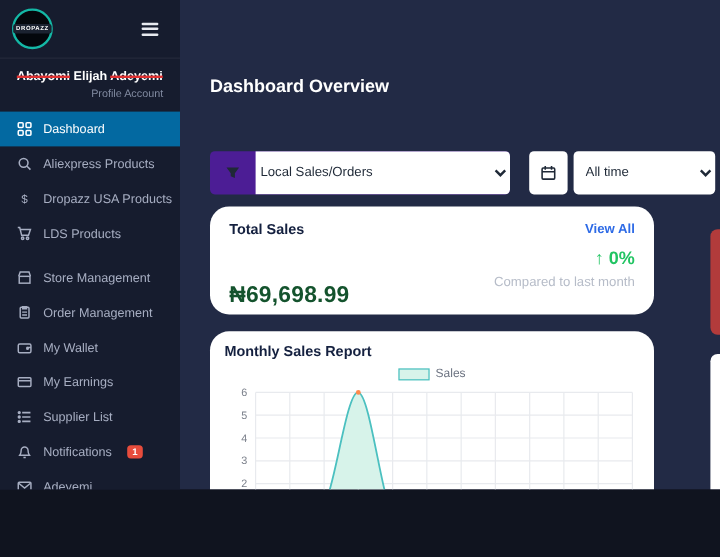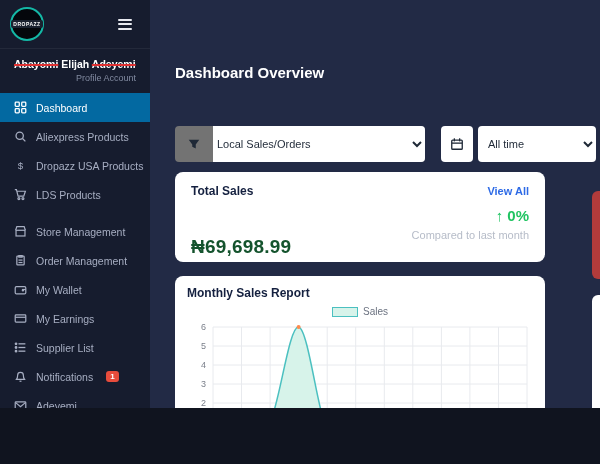--- a/index.html
+++ b/index.html
@@ -22,29 +22,29 @@
   .nav-item svg { flex:0 0 auto; }
   .nav-item.active { background:#0369a1; color:#fff; }
   .nav-item.gap-above { margin-top:8px; }
   .nav-item.section { font-weight:bold; color:#fff; font-size:11.5px; }
   .badge { background:#e74c3c; color:#fff; font-size:8px; font-weight:bold; padding:1px 4px; border-radius:3px; margin-left:4px; }
 
   
   .main { position:absolute; left:150px; top:0; right:0; bottom:0; padding:64px 0 0 25px; }
   .page-title { font-size:15px; font-weight:bold; color:#fff; }
   .filters { display:flex; gap:16px; margin-top:45px; }
-  .filter-left { display:flex; align-items:center; width:250px; height:36px; background:#737373; border-radius:4px; overflow:hidden; }
+  .filter-left { display:flex; align-items:center; width:250px; height:36px; background:#4c1d95; border-radius:4px; overflow:hidden; }
   .funnel-box { width:38px; display:flex; align-items:center; justify-content:center; }
   select { border:none; outline:none; background:#fff; font-size:11px; color:#1f2937; font-family:inherit; cursor:pointer; }
   .filter-left select { flex:1; height:100%; padding-right:8px; }
   .filter-right { display:flex; gap:5px; height:36px; }
   .cal-box { width:32px; height:36px; background:#fff; border-radius:4px; display:flex; align-items:center; justify-content:center; cursor:pointer; }
   .filter-right select { width:118px; height:36px; border-radius:4px; padding:0 2px 0 6px; }
 
-  .card { background:#fff; border-radius:8px; width:370px; }
+  .card { background:#fff; border-radius:16px; width:370px; }
   .card.total { margin-top:10px; height:90px; padding:12px 16px; }
   .card-head { display:flex; justify-content:space-between; align-items:center; }
   .card-title { font-size:12px; font-weight:bold; color:#14203f; }
   .view-all { font-size:11px; font-weight:bold; color:#2e6be6; cursor:pointer; }
   .amount-row { display:flex; justify-content:space-between; align-items:flex-start; margin-top:9px; }
   .amount { font-size:19px; font-weight:bold; color:#14532d; letter-spacing:.2px;margin-top:29px; }
   .trend { text-align:right; }
   .trend-pct { color:#21c462; font-size:15px; font-weight:bold; }
   .trend-cmp { color:#b6bcc8; font-size:11px; margin-top:4px; }
 

